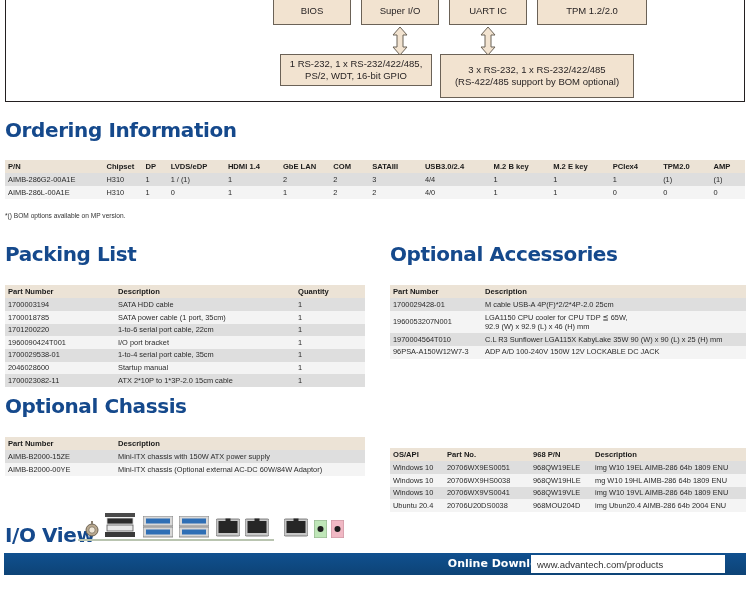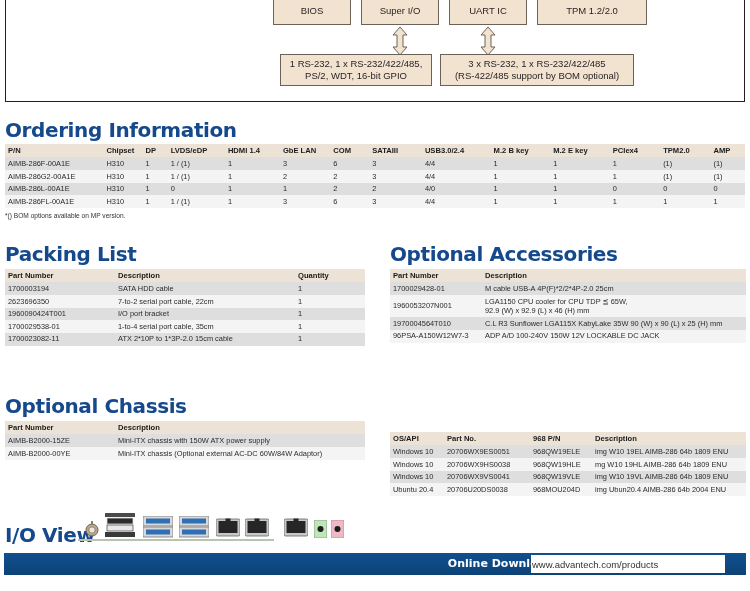--- a/index.html
+++ b/index.html
@@ -38,21 +38,21 @@
     color: #15498c;
     font-weight: bold;
     font-size: 20px;
     letter-spacing: -0.4px;
     font-family: "DejaVu Sans", sans-serif;
     white-space: nowrap;
   }
 
   
   table { border-collapse: collapse; width: 100%; table-layout: fixed; }
-  .tbl { position: absolute; }
+  .tbl { position: absolute; margin-top: 16px; }
   .tbl th {
     background: #ece3d6;
     color: #1a1a1a;
     font-weight: bold;
     text-align: left;
     font-size: 7.6px;
     padding: 2px 2px 2px 3px;
     white-space: nowrap;
     border: none;
     line-height: 1.25;
@@ -93,21 +93,21 @@
   }
   .footer-label {
     position: absolute; right: 197px; top: 557px;
     color: #ffffff; font-weight: bold; font-size: 11px;
     font-family: "DejaVu Sans", sans-serif;
     white-space: nowrap;
   }
   .footer-url-box {
     position: absolute; left: 531px; top: 555px; width: 194px; height: 18px;
     background: #ffffff; border: 1px solid #ffffff;
-    display: flex; align-items: center; 
+    display: flex; align-items: center; padding-left: 5px;
   }
   .footer-url-box span { font-size: 9.5px; color: #333; }
 </style>
 </head>
 <body>
 
 <div class="page">
 
   <div class="diagram">
     <div class="diag-frame"></div>
@@ -137,21 +137,21 @@
       <svg width="16" height="28" viewBox="0 0 16 28">
         <polygon points="8,0 15,8 11,8 11,20 15,20 8,28 1,20 5,20 5,8 1,8" fill="#f2e3d0" stroke="#6b6257" stroke-width="1"></polygon>
       </svg>
     </div>
 
     <div class="dbox two-line" style="left:280px; top:54px; width:152px; height:32px;">
       <span>1 RS-232, 1 x RS-232/422/485,</span>
       <span>PS/2, WDT, 16-bit GPIO</span>
     </div>
 
-    <div class="dbox two-line" style="left:440px; top:54px; width:194px; height:32px;">
+    <div class="dbox two-line" style="left:440px; top:54px; width:194px; height:44px;">
       <span>3 x RS-232, 1 x RS-232/422/485</span>
       <span>(RS-422/485 support by BOM optional)</span>
     </div>
   </div>
 
   <div class="sec-head" style="left:5px; top:118px;">Ordering Information</div>
 
   <div class="tbl" style="left:5px; top:144px; width:740px;">
     <table>
       <colgroup>
@@ -183,36 +183,20 @@
           <th>USB3.0/2.4</th>
           <th>M.2 B key</th>
           <th>M.2 E key</th>
           <th>PCIex4</th>
           <th>TPM2.0</th>
           <th>AMP</th>
         </tr>
       </thead>
       <tbody>
         <tr>
-          <td>AIMB-286F-00A1E</td>
-          <td>H310</td>
-          <td>1</td>
-          <td>1 / (1)</td>
-          <td>1</td>
-          <td>3</td>
-          <td>6</td>
-          <td>3</td>
-          <td>4/4</td>
-          <td>1</td>
-          <td>1</td>
-          <td>1</td>
-          <td>(1)</td>
-          <td>(1)</td>
-        </tr>
-        <tr>
           <td>AIMB-286G2-00A1E</td>
           <td>H310</td>
           <td>1</td>
           <td>1 / (1)</td>
           <td>1</td>
           <td>2</td>
           <td>2</td>
           <td>3</td>
           <td>4/4</td>
           <td>1</td>
@@ -229,36 +213,20 @@
           <td>1</td>
           <td>1</td>
           <td>2</td>
           <td>2</td>
           <td>4/0</td>
           <td>1</td>
           <td>1</td>
           <td>0</td>
           <td>0</td>
           <td>0</td>
-        </tr>
-        <tr>
-          <td>AIMB-286FL-00A1E</td>
-          <td>H310</td>
-          <td>1</td>
-          <td>1 / (1)</td>
-          <td>1</td>
-          <td>3</td>
-          <td>6</td>
-          <td>3</td>
-          <td>4/4</td>
-          <td>1</td>
-          <td>1</td>
-          <td>1</td>
-          <td>1</td>
-          <td>1</td>
         </tr>
       </tbody>
     </table>
   </div>
 
   <div class="footnote" style="left:5px; top:212px;">*() BOM options available on MP version.</div>
 
   <div class="sec-head" style="left:5px; top:242px;">Packing List</div>
 
   <div class="tbl" style="left:5px; top:269px; width:360px;">
@@ -275,32 +243,42 @@
           <th>Quantity</th>
         </tr>
       </thead>
       <tbody>
         <tr>
           <td>1700003194</td>
           <td>SATA HDD cable</td>
           <td>1</td>
         </tr>
         <tr>
-          <td>2623696350</td>
-          <td>7-to-2 serial port cable, 22cm</td>
+          <td>1700018785</td>
+          <td>SATA power cable (1 port, 35cm)</td>
+          <td>1</td>
+        </tr>
+        <tr>
+          <td>1701200220</td>
+          <td>1-to-6 serial port cable, 22cm</td>
           <td>1</td>
         </tr>
         <tr>
           <td>1960090424T001</td>
           <td>I/O port bracket</td>
           <td>1</td>
         </tr>
         <tr>
           <td>1700029538-01</td>
           <td>1-to-4 serial port cable, 35cm</td>
+          <td>1</td>
+        </tr>
+        <tr>
+          <td>2046028600</td>
+          <td>Startup manual</td>
           <td>1</td>
         </tr>
         <tr>
           <td>1700023082-11</td>
           <td>ATX 2*10P to 1*3P-2.0 15cm cable</td>
           <td>1</td>
         </tr>
       </tbody>
     </table>
   </div>

